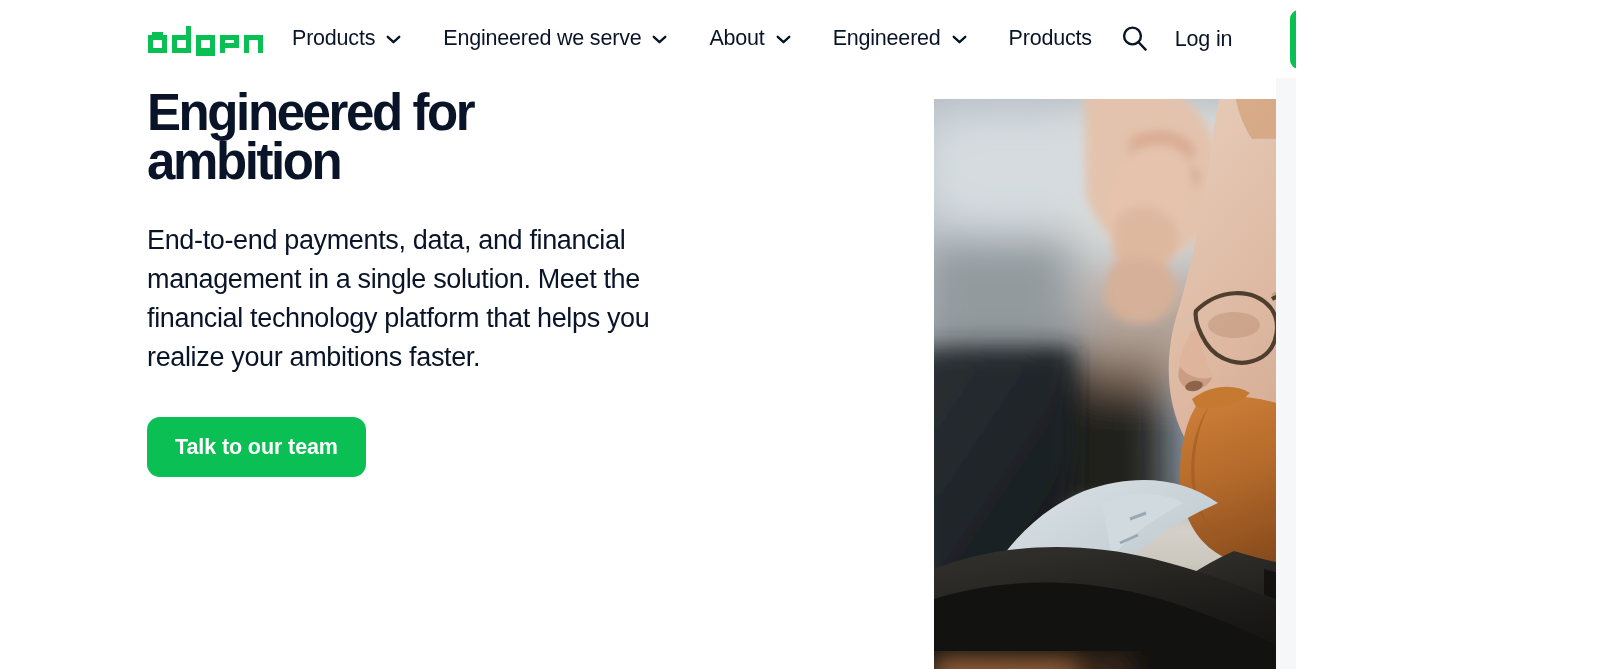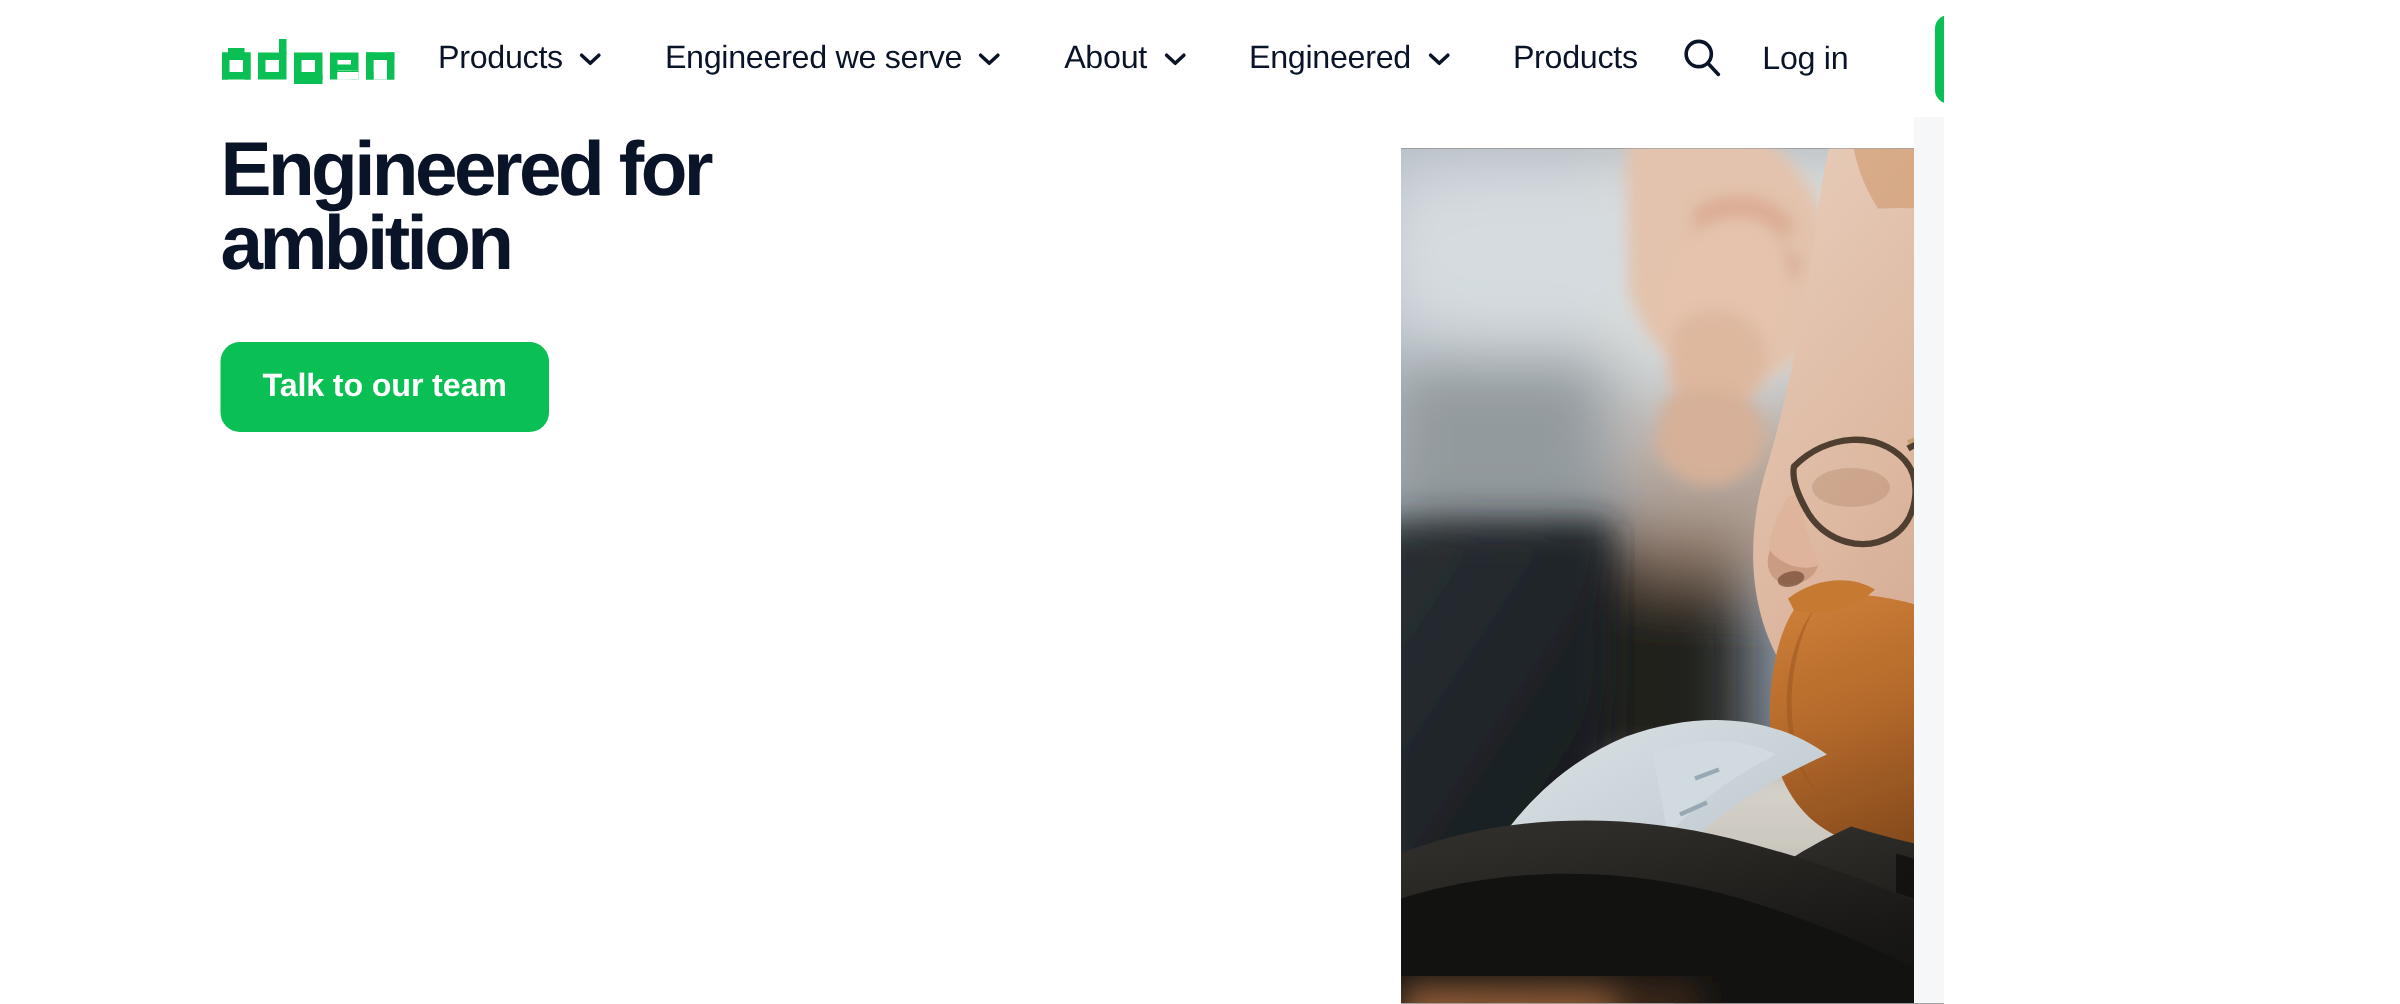--- a/index.html
+++ b/index.html
@@ -298,20 +298,21 @@
 
         <a class="login-link" href="#">Log in</a>
 
         <button class="contact-btn">Products us</button>
       </div>
     </header>
 
     <section class="hero-text">
       <h1 class="hero-title">Engineered for
 ambition</h1>
+      <p class="hero-sub">End-to-end payments, data, and financial management in a single solution. Meet the financial technology platform that helps you realize your ambitions faster.</p>
       <button class="hero-cta">Talk to our team</button>
     </section>
 
     <figure class="hero-media">
       <svg viewBox="0 0 536 586" preserveAspectRatio="xMidYMid slice">
         <defs>
           <linearGradient id="bgWall" x1="0" y1="0" x2="0.2" y2="1">
             <stop offset="0%" stop-color="#b9bfc8"></stop>
             <stop offset="35%" stop-color="#a9b2bd"></stop>
             <stop offset="70%" stop-color="#8d97a4"></stop>

